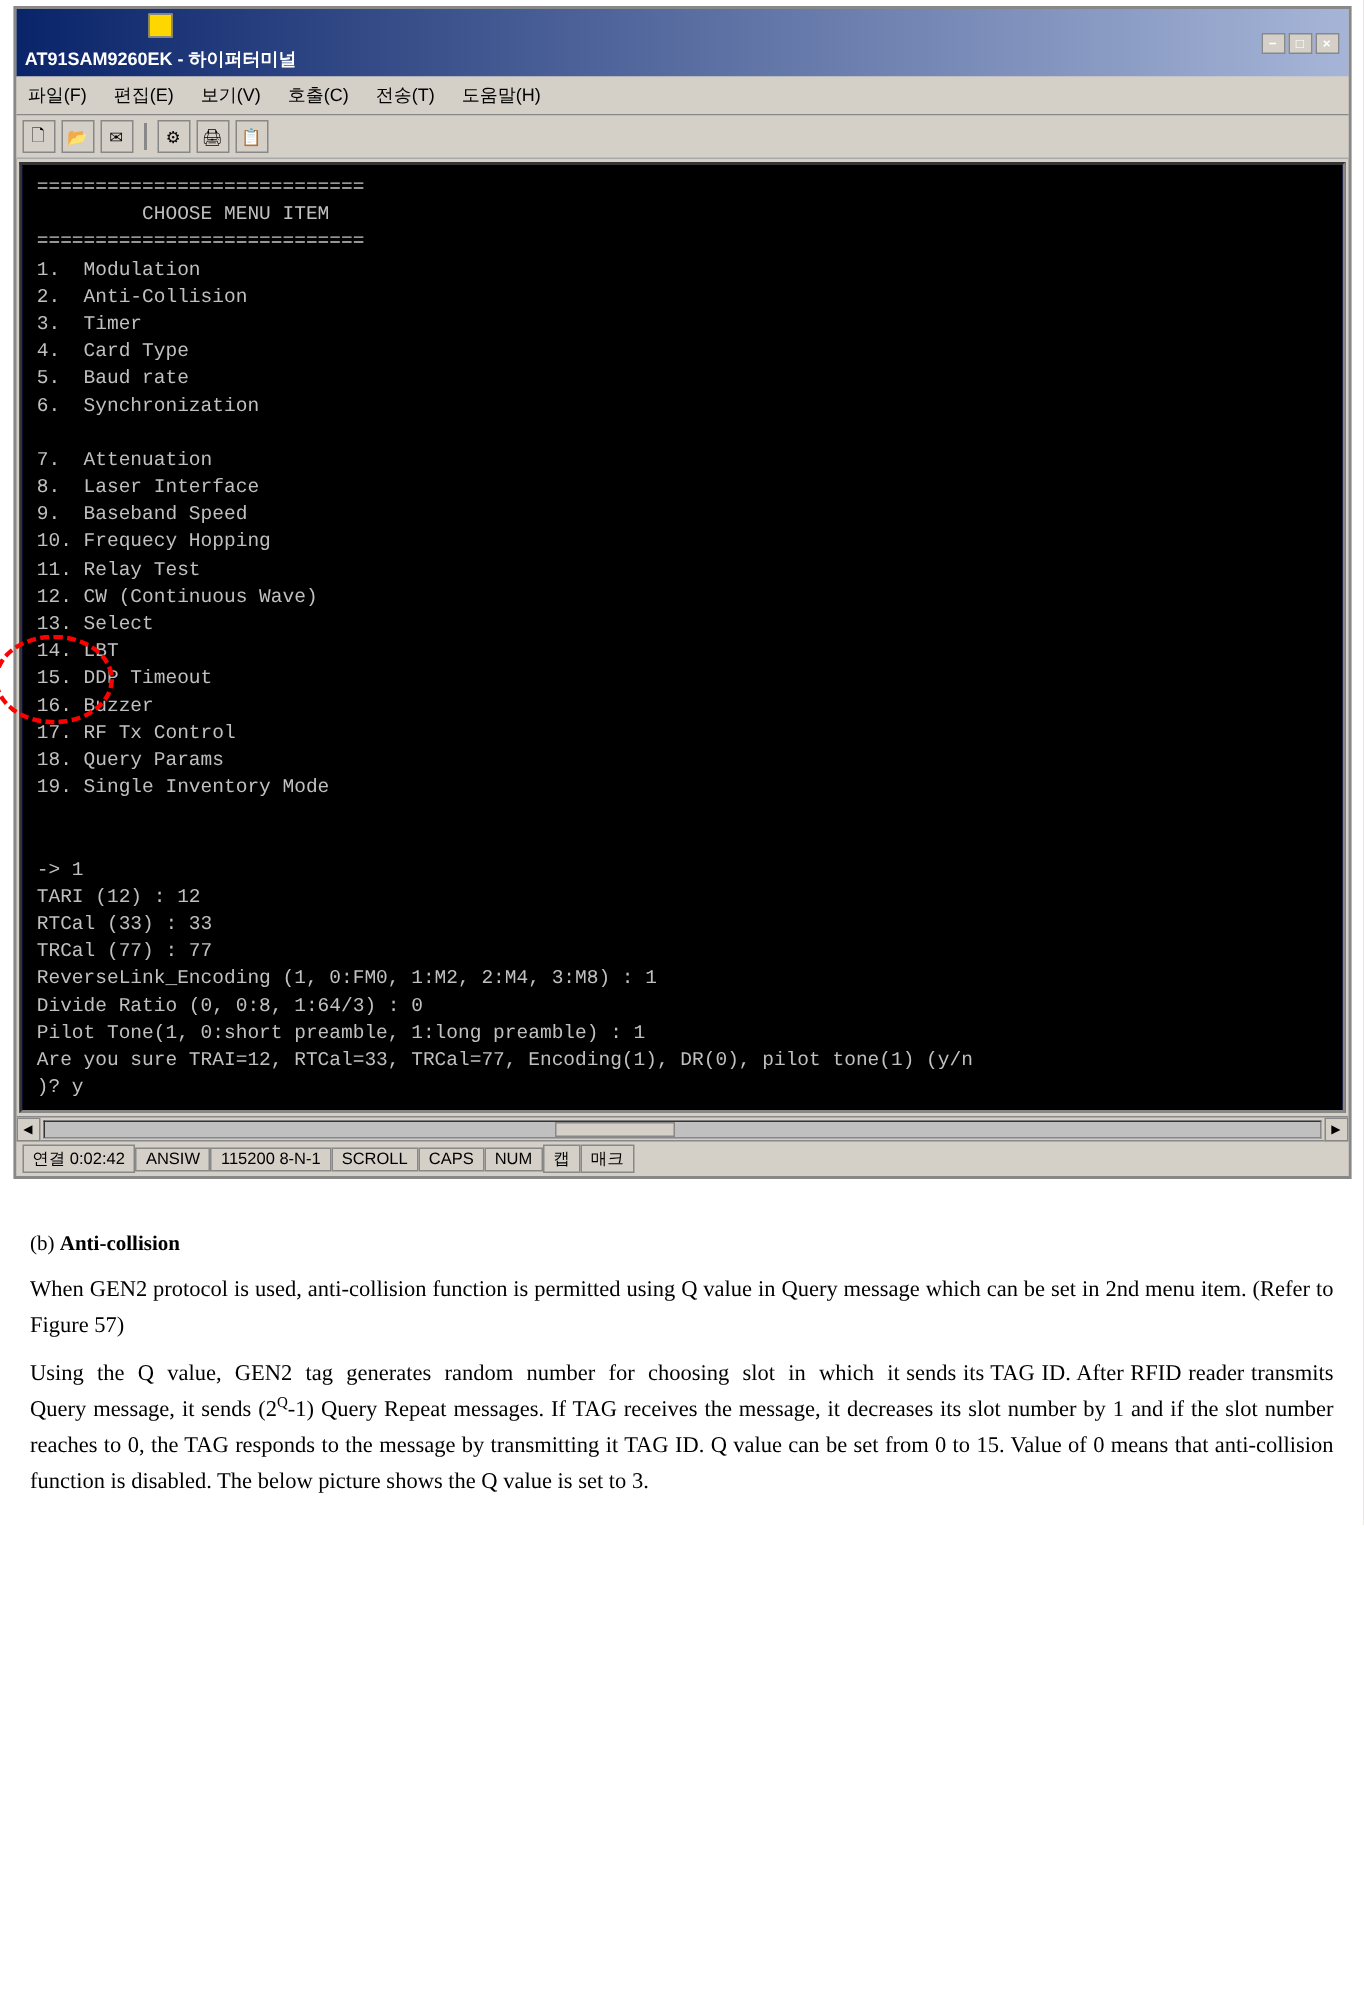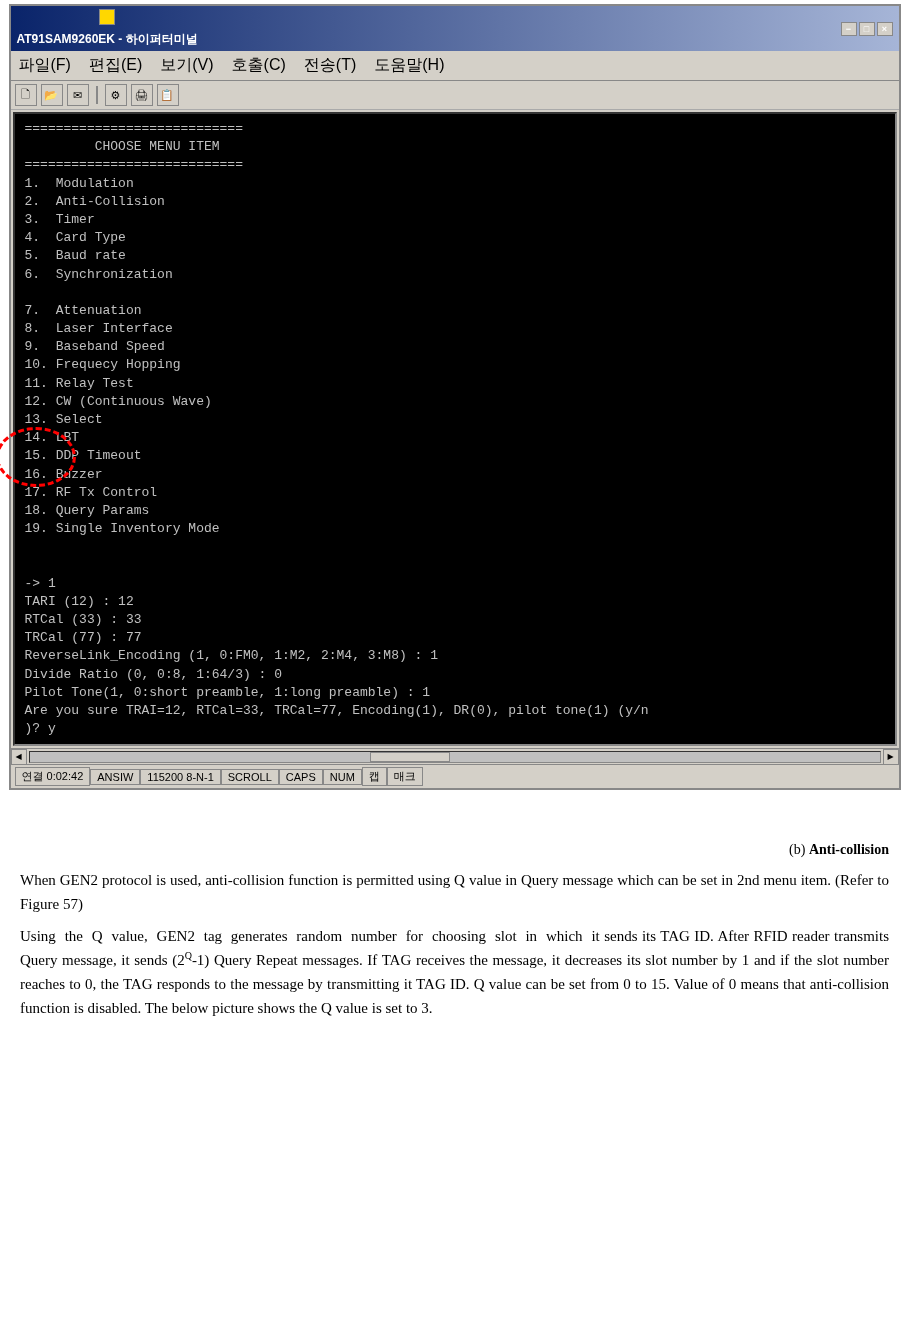--- a/index.html
+++ b/index.html
@@ -60,21 +60,21 @@
       display: flex;
       align-items: center;
       justify-content: center;
       cursor: pointer;
       font-weight: bold;
     }
 
     .menu-bar {
       background: #d4d0c8;
       font-family: 'Tahoma', sans-serif;
-      font-size: 16px;
+      font-size: 12px;
       padding: 2px 4px;
       display: flex;
       gap: 10px;
       border-bottom: 1px solid #888;
     }
 
     .menu-item {
       padding: 2px 4px;
       cursor: pointer;
     }
@@ -214,22 +214,22 @@
       margin-bottom: 14px;
     }
 
     .body-text {
       text-align: justify;
       margin-bottom: 8px;
       line-height: 1.6;
     }
 
     .section-label {
-      text-align: right;
-      margin: 16px 0 8px 0;
+      text-align: left;
+      margin: 0 0 8px 0;
       font-size: 14px;
       font-family: Liberation Serif, serif;
     }
 
     .section-label .label-paren {
       font-style: normal;
     }
 
     .section-label .label-bold {
       font-weight: bold;

